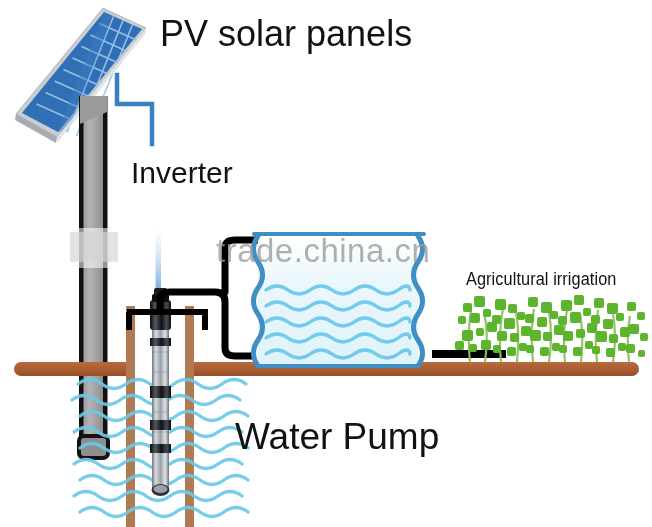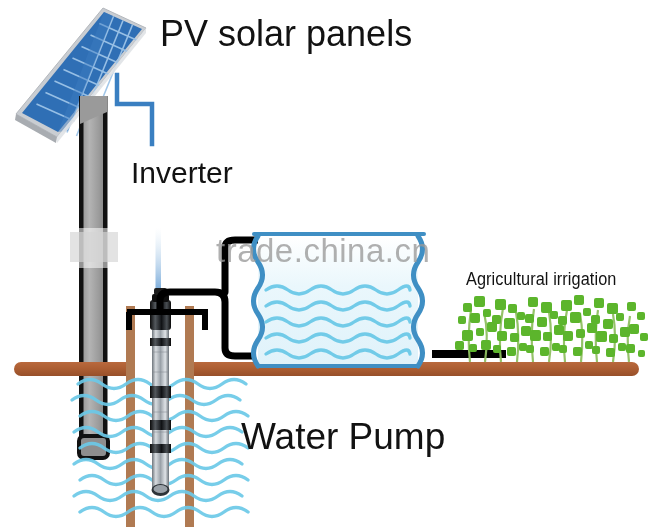--- a/index.html
+++ b/index.html
@@ -13,21 +13,21 @@
   #scene svg{position:absolute;left:0;top:0;}
   .lbl{
     position:absolute;
     color:#121212;
     font-family:"Liberation Sans",sans-serif;
     white-space:nowrap;
     line-height:1;
   }
   #label-pv{left:160px;top:16px;font-size:36px;}
   #label-inverter{left:131px;top:158px;font-size:30px;}
-  #label-pump{left:241px;top:418px;font-size:37px;}
+  #label-pump{left:235px;top:418px;font-size:37px;}
   #label-irrigation{
     left:466px;top:271px;font-size:17.5px;
     font-family:"Liberation Sans",sans-serif;
     transform:scaleX(0.93);transform-origin:left top;
     letter-spacing:0.1px;
   }
   #watermark{
     position:absolute;left:208px;top:232px;
     font-size:33px;color:#9a9a9a;opacity:.78;
     font-family:"Liberation Sans",sans-serif;

